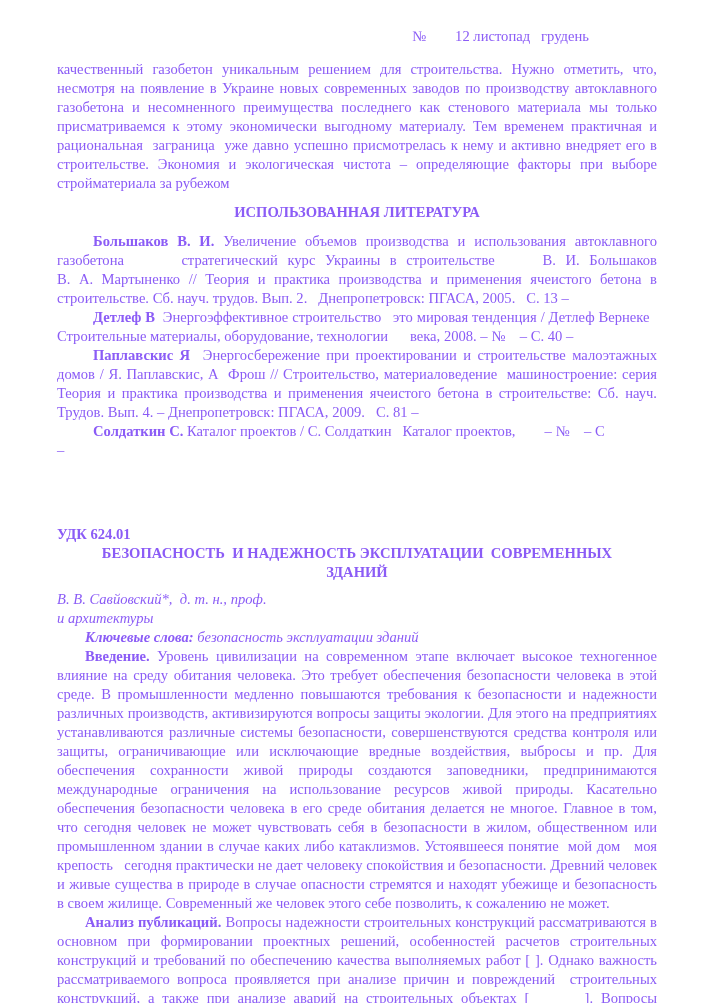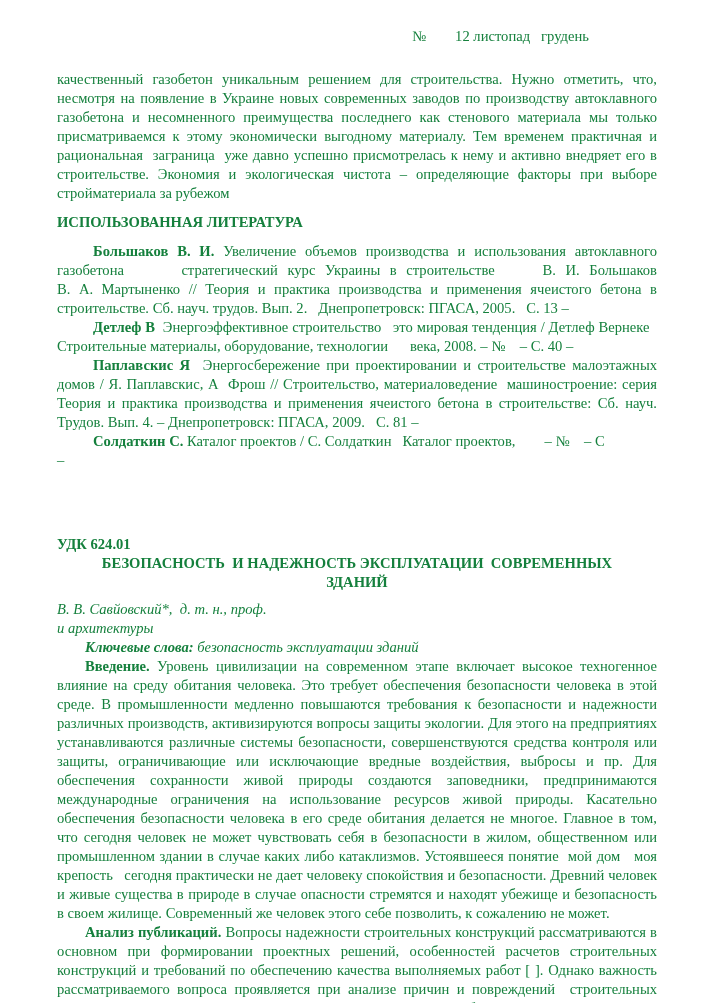--- a/index.html
+++ b/index.html
@@ -7,39 +7,39 @@
     padding: 0;
     background: #ffffff;
   }
   .page {
     position: relative;
     width: 709px;
     height: 1003px;
     box-sizing: border-box;
     padding: 27px 52px 0 57px;
     background: #ffffff;
-    color: #15803d;
+    color: #8b5cf6;
     font-family: "Liberation Serif", "DejaVu Serif", serif;
     font-size: 14.6px;
     line-height: 19px;
     overflow: hidden;
   }
   .journal-header {
     white-space: pre;
     margin-left: 355px;
   }
   p {
     margin: 0;
     text-align: justify;
   }
   .intro-para {
-    margin-top: 24px;
+    margin-top: 14px;
   }
   .lit-heading {
-    text-align: left;
+    text-align: center;
     font-weight: bold;
     margin: 10px 0 10px 0;
   }
   .reference {
     text-indent: 36px;
   }
   .ref-lead { font-weight: bold; }
   .ref-line2 {
     display: block;
     text-indent: 0;

